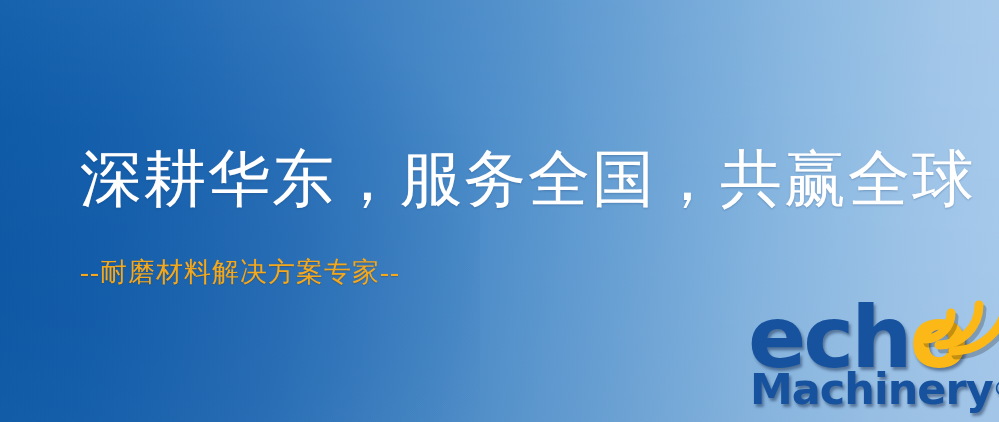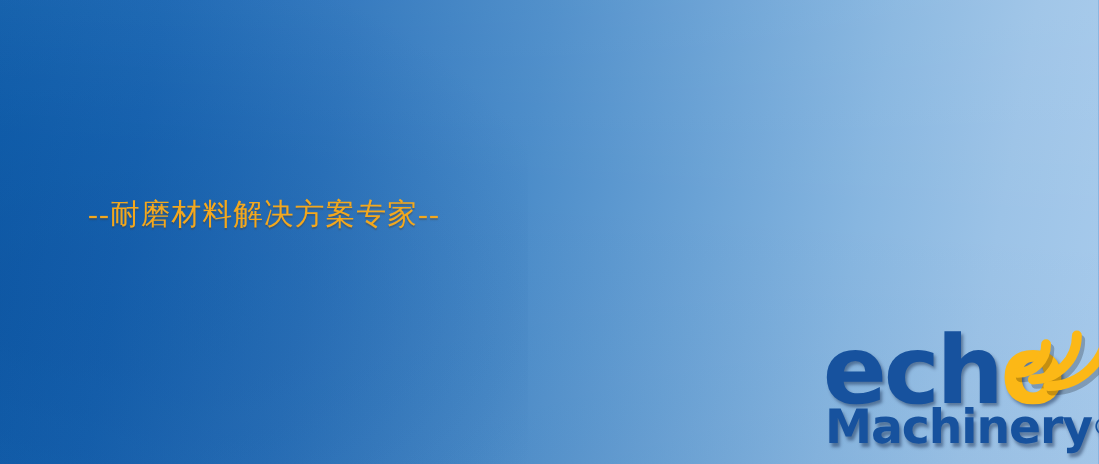--- a/index.html
+++ b/index.html
@@ -73,21 +73,21 @@
                  0 0 1px rgba(255,255,255,0.45);
   }
 
   .subhead {
     font-family: "Liberation Serif", "DejaVu Serif", serif;
     font-size: 27px;
     line-height: 1;
     color: #f4a81c;
     letter-spacing: 1px;
     white-space: nowrap;
-    margin-top: 34px;
+    margin-top: 48px;
     text-shadow: 0 1px 1px rgba(90,45,0,0.28);
   }
 
   
   .logo {
     position: absolute;
     left: 744px;
     top: 296px;
     width: 256px;
     height: 126px;
@@ -137,20 +137,21 @@
 </head>
 <body>
 
 <div id="banner">
 
   <div class="bg-base"></div>
   <div class="bg-sheen"></div>
   <div class="bg-corner-dark"></div>
 
   <div class="copy">
+    <div class="headline">深耕华东，服务全国，共赢全球</div>
     <div class="subhead">--耐磨材料解决方案专家--</div>
   </div>
 
   <div class="logo">
 
     <div class="logo-wordmark"><span>ech</span><span class="gold">o</span></div>
 
     <svg class="logo-arcs" viewBox="0 0 78 78">
       <g fill="none" stroke="#fcb816" stroke-width="9" stroke-linecap="round" transform="translate(1,1)">
         <path d="M8 68 A30 30 0 0 0 38 38" opacity="0"></path>

